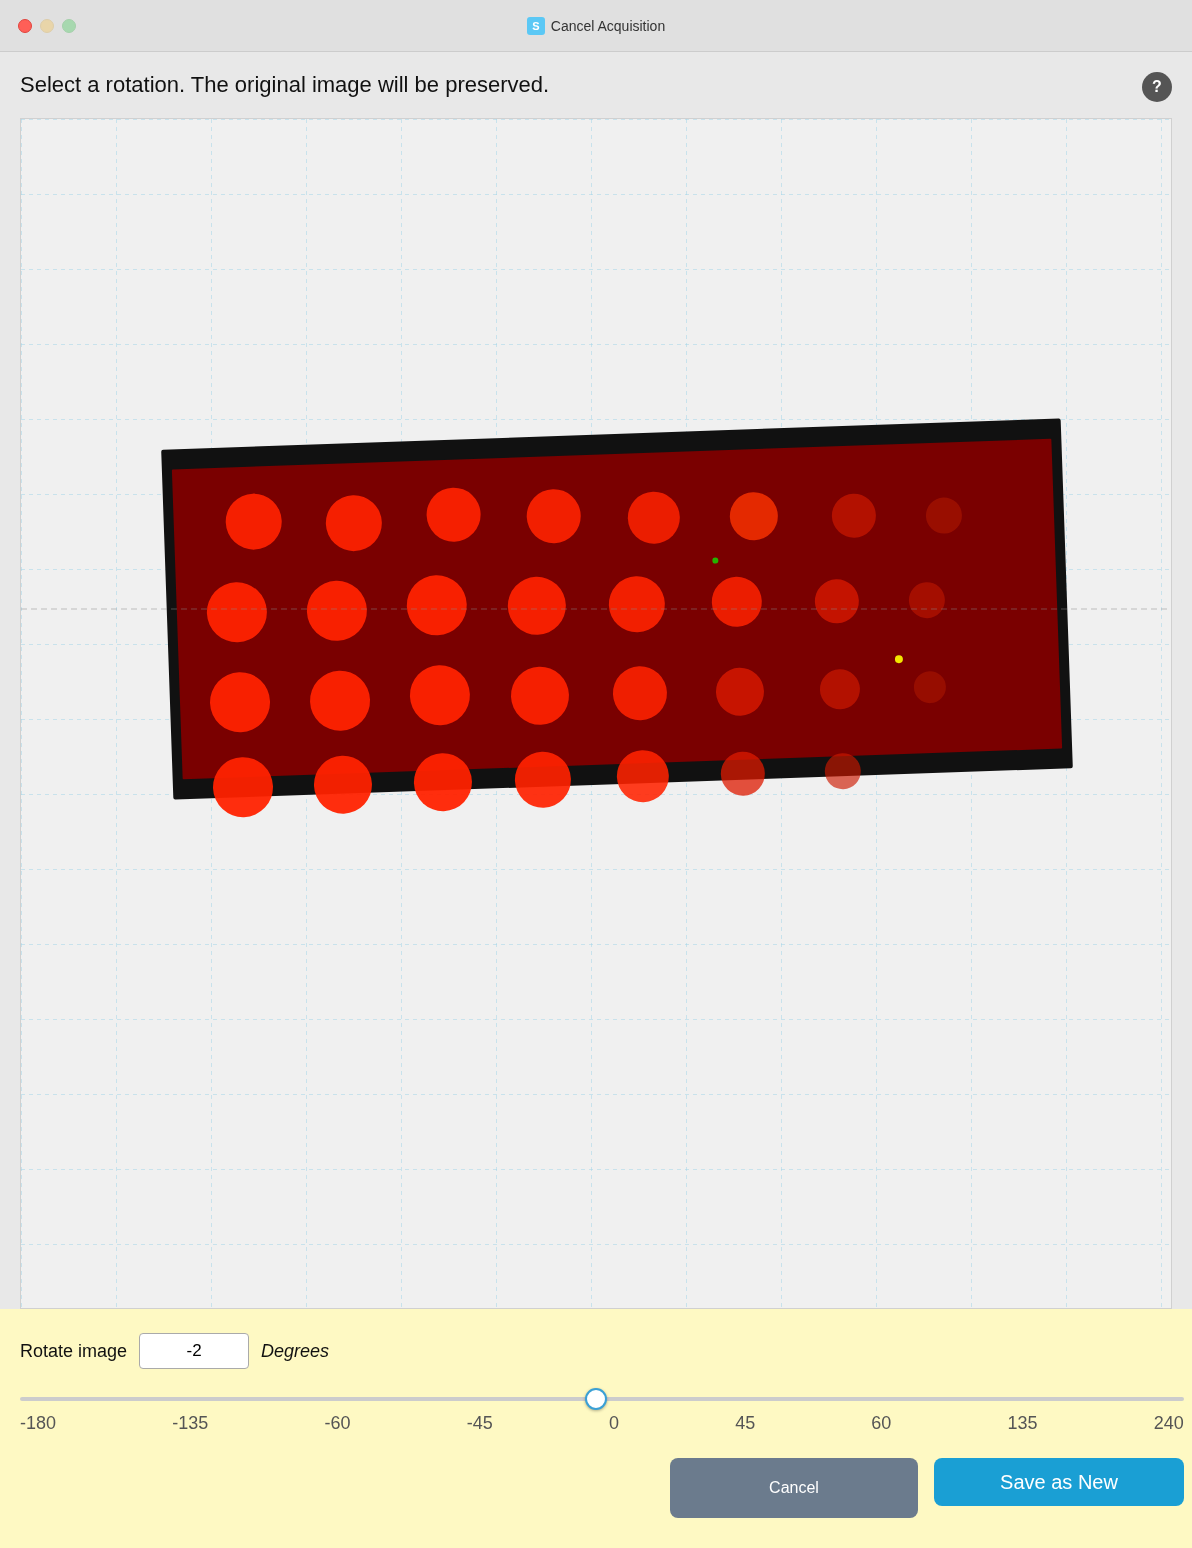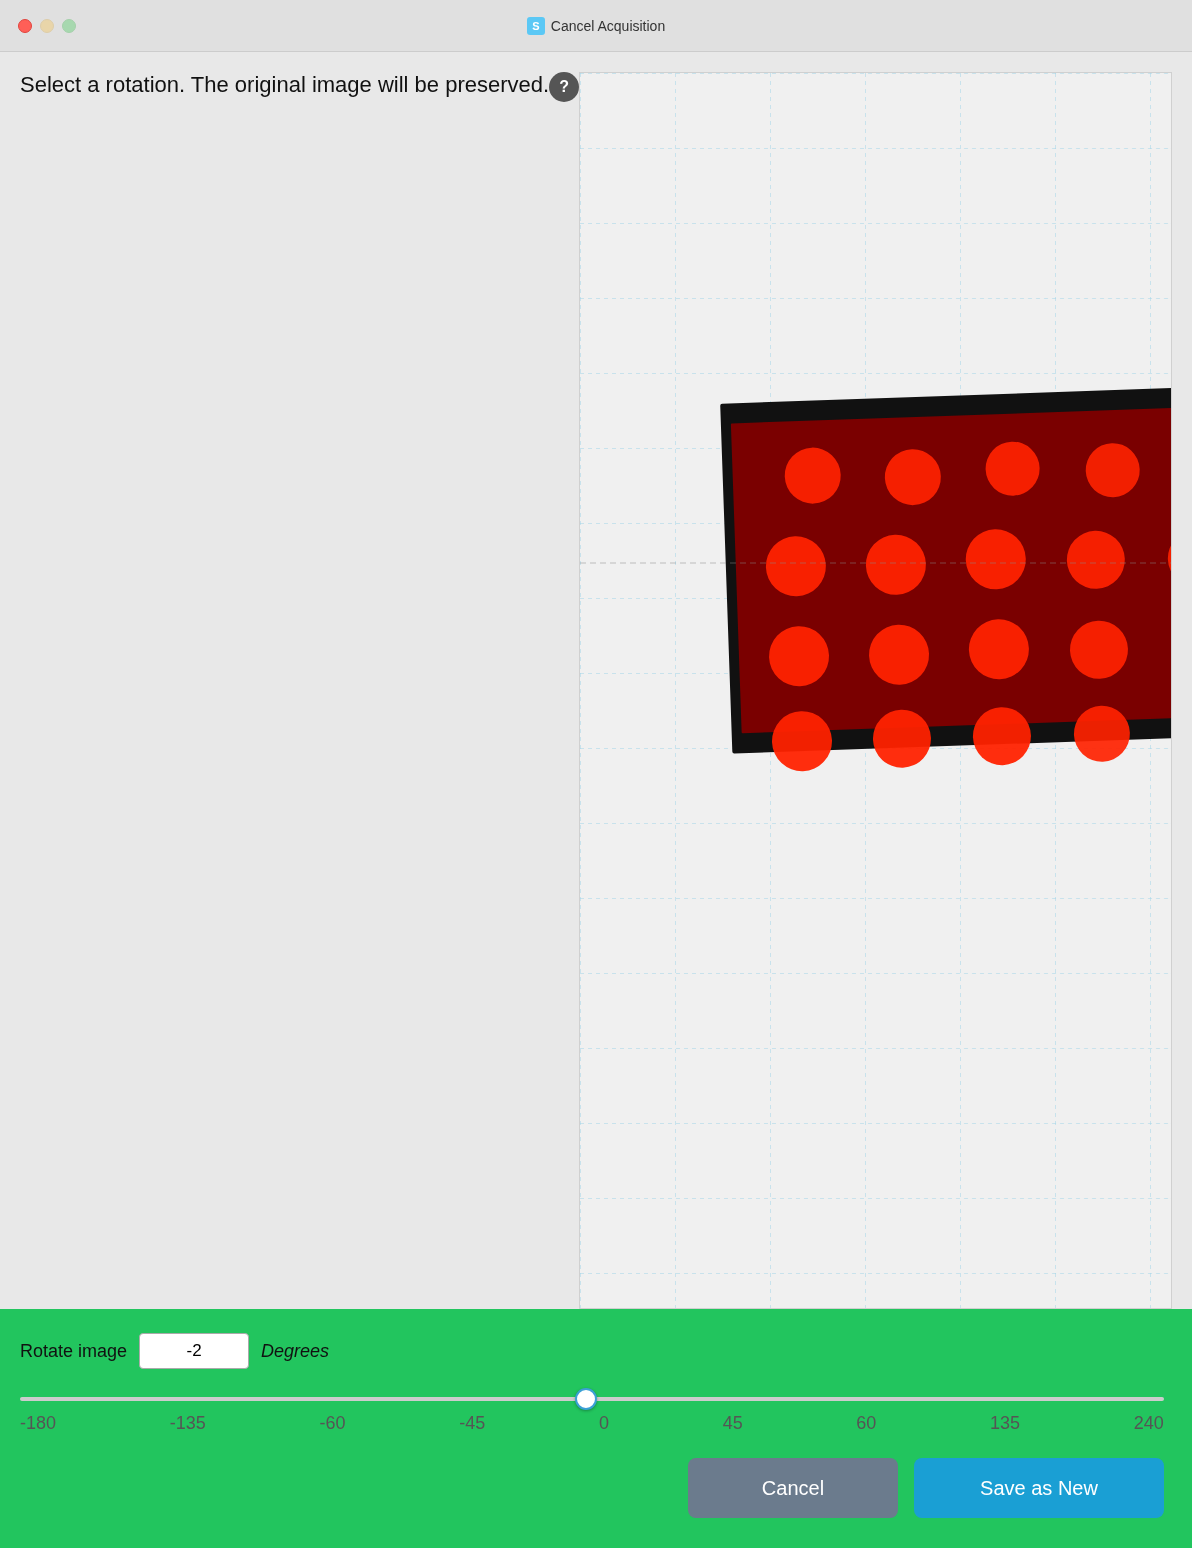--- a/index.html
+++ b/index.html
@@ -62,21 +62,21 @@
       justify-content: center;
       font-size: 11px;
       color: white;
       font-weight: bold;
     }
 
     
     .content {
       flex: 1;
       display: flex;
-      flex-direction: row;
+      flex-direction: column;
       padding: 20px 20px 0 20px;
       position: relative;
     }
 
     .header-row {
       display: flex;
       justify-content: space-between;
       align-items: flex-start;
       margin-bottom: 16px;
     }
@@ -116,22 +116,22 @@
     .grid-svg {
       position: absolute;
       top: 0;
       left: 0;
       width: 100%;
       height: 100%;
     }
 
     
     .bottom-controls {
-      padding: 24px 28px 20px 20px;
-      background: #22c55e;
+      padding: 24px 8px 20px 20px;
+      background: #fef9c3;
       flex-shrink: 0;
     }
 
     .rotate-row {
       display: flex;
       align-items: center;
       gap: 12px;
       margin-bottom: 18px;
     }
 
@@ -197,34 +197,34 @@
 
     .button-row {
       display: flex;
       justify-content: flex-end;
       gap: 16px;
       margin-top: 24px;
       padding-bottom: 10px;
     }
 
     .btn-cancel {
-      width: 210px;
+      width: 248px;
       height: 60px;
       background: #6b7b8d;
       color: white;
-      font-size: 20px;
+      font-size: 16px;
       border: none;
       border-radius: 8px;
       cursor: pointer;
       font-weight: 400;
     }
 
     .btn-save {
       width: 250px;
-      height: 60px;
+      height: 48px;
       background: #1a9fd4;
       color: white;
       font-size: 20px;
       border: none;
       border-radius: 8px;
       cursor: pointer;
       font-weight: 400;
     }
   </style>
 </head>

